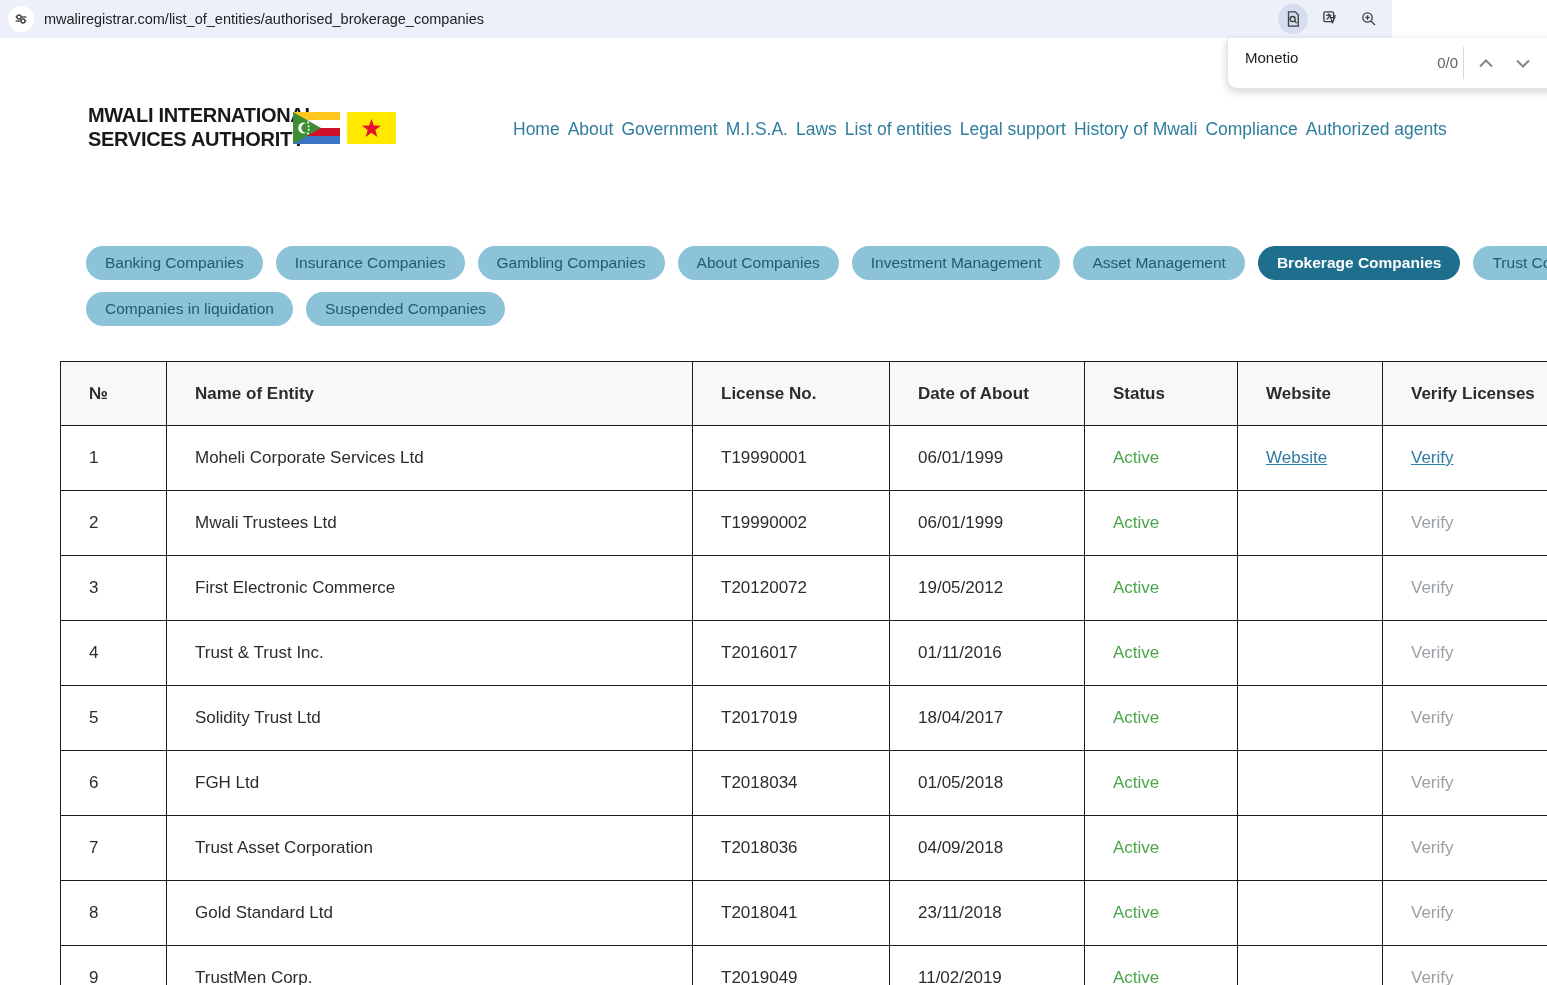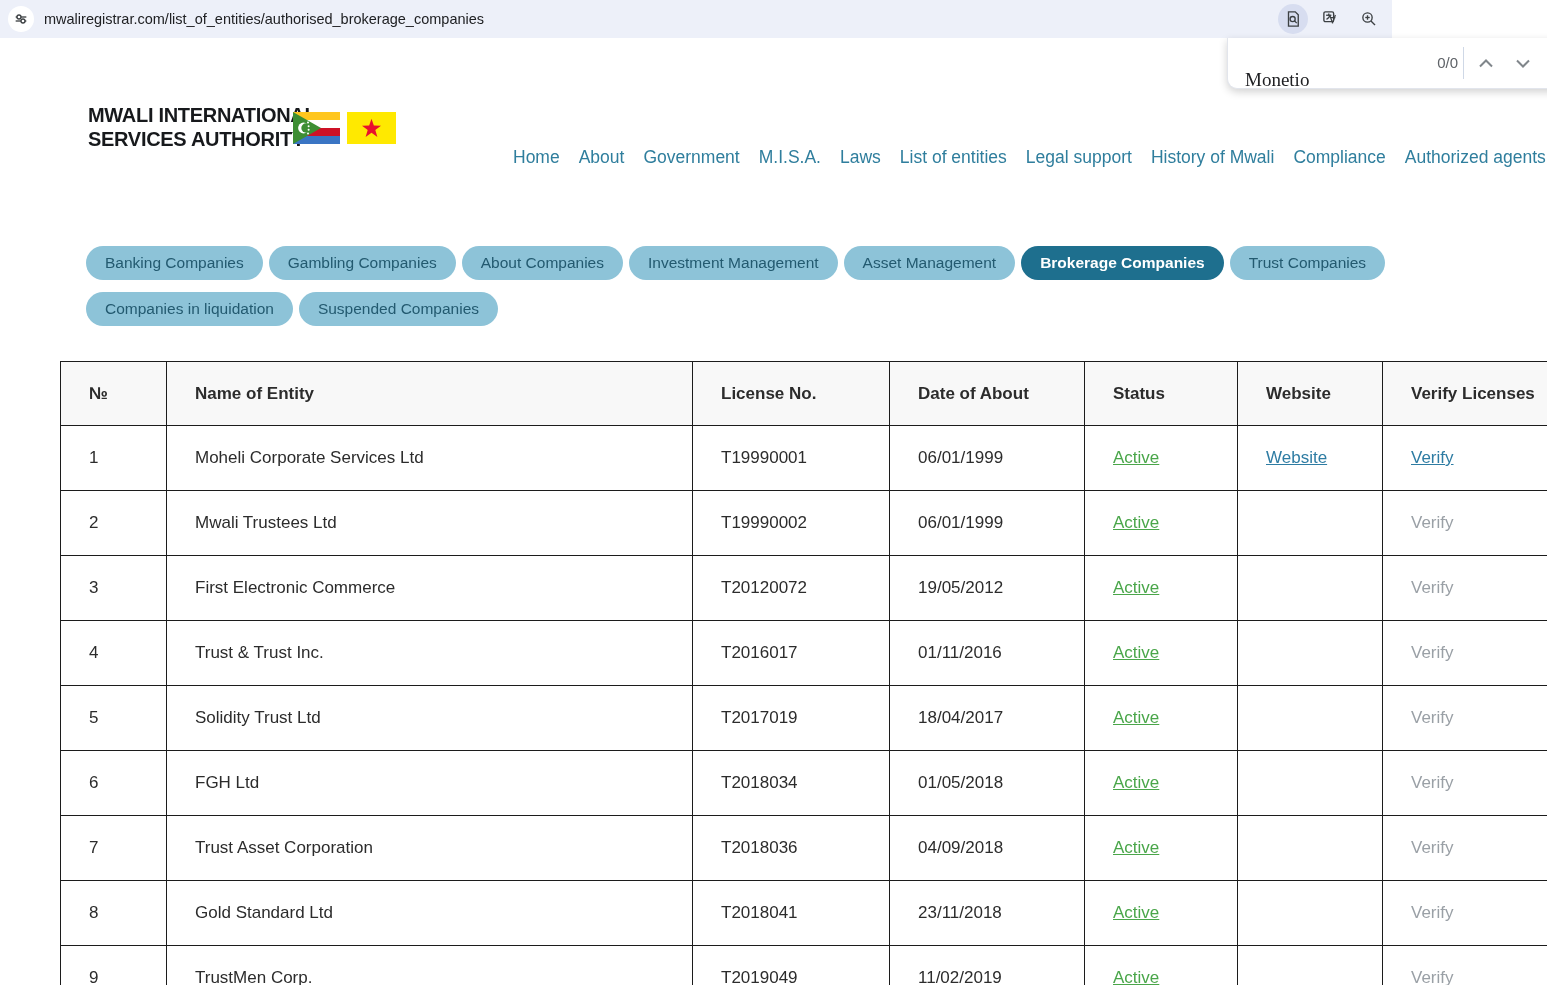--- a/index.html
+++ b/index.html
@@ -34,61 +34,61 @@
   .url-text{margin-left:10px;font-size:14.5px;color:var(--text-dark);white-space:nowrap;}
   .bar-icons{position:absolute;right:8px;top:0;height:38px;display:flex;align-items:center;gap:8px;}
   .icon-btn{width:30px;height:30px;border-radius:50%;display:flex;align-items:center;justify-content:center;}
   .icon-btn.highlight{background:#d7ddf0;}
   
   .find-bar{
     position:absolute;left:1227px;top:38px;width:340px;height:50px;background:#ffffff;
     border:1px solid #e2e5ec;border-top:none;border-radius:0 0 0 10px;
     box-shadow:0 3px 8px rgba(0,0,0,.18);z-index:5;
   }
-  .find-query{position:absolute;left:17px;top:31px;font-size:19px;color:var(--text-dark);font-family:Liberation Serif, serif;}
+  .find-query{position:absolute;left:17px;top:11px;font-size:15px;color:var(--text-dark);}
   .find-count{position:absolute;left:170px;top:16px;width:60px;text-align:right;font-size:15px;color:#5f6368;}
   .find-divider{position:absolute;left:235px;top:9px;width:1px;height:32px;background:#cfd8e6;}
   .find-chevron{position:absolute;top:13px;width:24px;height:24px;display:flex;align-items:center;justify-content:center;}
   .find-chevron.up{left:246px;}
   .find-chevron.down{left:283px;}
   
   .logo-text{
     position:absolute;left:88px;top:103px;font-weight:bold;font-size:20px;line-height:24px;
     color:#17191c;letter-spacing:-0.3px;white-space:nowrap;
   }
   .flag{position:absolute;top:112px;display:block;}
   .flag.comoros{left:293px;}
   .flag.mwali{left:347px;}
   .nav{
-    position:absolute;left:513px;top:119px;display:flex;gap:19px;
-    font-size:17.5px;color:var(--nav-link);white-space:nowrap;margin-top:28px;
+    position:absolute;left:513px;top:119px;display:flex;gap:8px;
+    font-size:17.5px;color:var(--nav-link);white-space:nowrap;
   }
   .nav a{color:var(--nav-link);text-decoration:none;cursor:pointer;}
   
   .pills{position:absolute;left:86px;top:246px;width:1460px;}
-  .pill-row{display:flex;gap:6px;margin-bottom:12px;}
+  .pill-row{display:flex;gap:13px;margin-bottom:12px;}
   .pill{
     height:34px;border-radius:17px;background:var(--pill-bg);color:var(--pill-text);
     font-size:15.5px;display:inline-flex;align-items:center;padding:0 19px;
     white-space:nowrap;cursor:pointer;
   }
   .pill.active{background:var(--pill-active-bg);color:var(--pill-active-text);font-weight:bold;}
   
   .entity-table{
     position:absolute;left:60px;top:361px;border-collapse:collapse;table-layout:fixed;
     width:1502px;font-size:17px;color:#2c2c2c;background:#fff;
   }
   .entity-table th,.entity-table td{
     border:1px solid var(--table-border);text-align:left;padding:0 6px 0 28px;
     overflow:hidden;white-space:nowrap;
   }
   .entity-table th{background:var(--table-header-bg);font-weight:bold;height:63px;}
   .entity-table td{height:64px;font-weight:normal;}
   .entity-table a{cursor:pointer;}
-  a.status-link{color:var(--status-green);text-decoration:underline;}
+  a.status-link{color:var(--status-green);}
   a.website-link,a.verify-link{color:var(--link-teal);text-decoration:underline;}
   .verify-disabled{color:var(--verify-gray);}
   svg{display:block;}
 </style>
 </head>
 <body>
 
 <div class="browser-bar">
   <div class="site-info-btn">
     <svg width="16" height="16" viewBox="0 0 24 24">
@@ -176,20 +176,21 @@
     <a>List of entities</a>
     <a>Legal support</a>
     <a>History of Mwali</a>
     <a>Compliance</a>
     <a>Authorized agents</a>
   </nav>
 
 <div class="pills">
   <div class="pill-row" id="pill-row-1">
       <div class="pill">Banking Companies</div>
+      <div class="pill">Insurance Companies</div>
       <div class="pill">Gambling Companies</div>
       <div class="pill">About Companies</div>
       <div class="pill">Investment Management</div>
       <div class="pill">Asset Management</div>
       <div class="pill active">Brokerage Companies</div>
       <div class="pill">Trust Companies</div>
     </div>
   <div class="pill-row" id="pill-row-2">
       <div class="pill">Companies in liquidation</div>
       <div class="pill">Suspended Companies</div>

